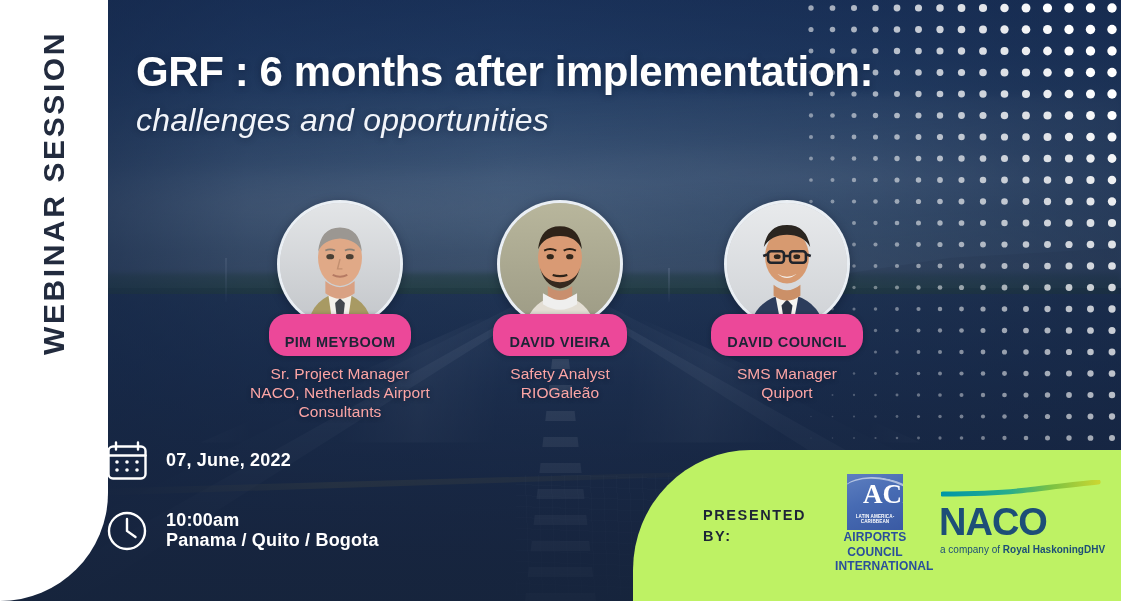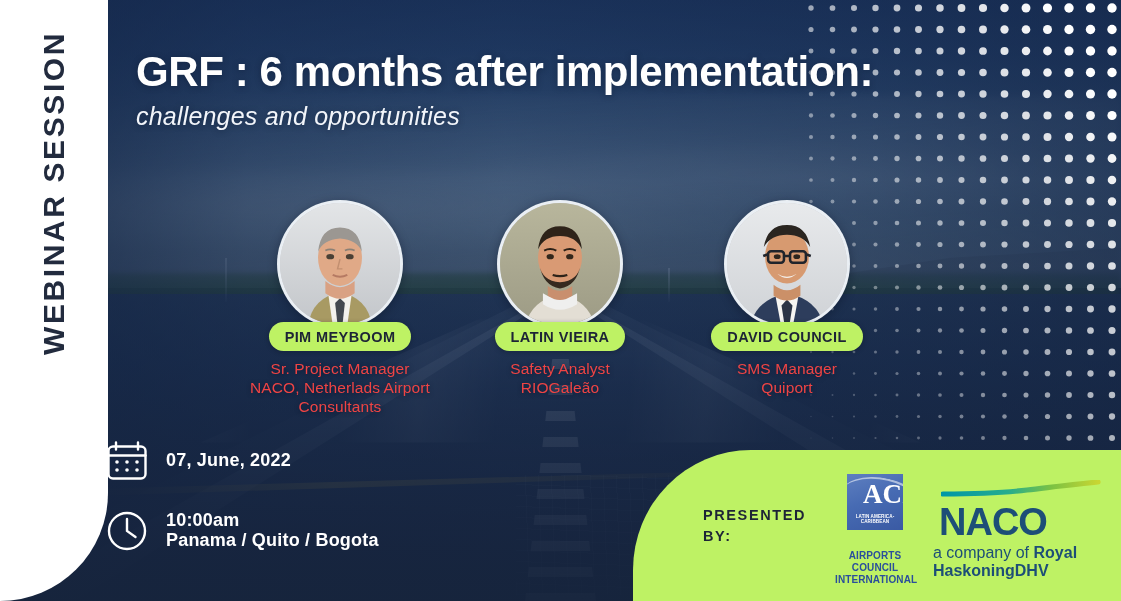--- a/index.html
+++ b/index.html
@@ -157,21 +157,21 @@
   
   .title-block { position:absolute; left:136px; top:48px; z-index:4; }
   .title-main {
     font-size:42px; font-weight:700; color:#ffffff;
     letter-spacing:-0.4px; white-space:nowrap;
     text-shadow:0 1px 6px rgba(10,20,40,0.4);
     text-align:center;
   }
   .title-sub {
     margin-top:6px;
-    font-size:25px; font-style:italic; font-weight:400; color:#f2f5fa;
+    font-size:32px; font-style:italic; font-weight:400; color:#f2f5fa;
     letter-spacing:0.2px; white-space:nowrap;
     text-shadow:0 1px 6px rgba(10,20,40,0.4);
   }
 
   
   .speakers { position:absolute; left:230px; top:200px; width:740px; z-index:4; }
   .speaker { position:absolute; top:0; width:240px; text-align:center; }
   .speaker.s0 { left:-10px; }
   .speaker.s1 { left:210px; }
   .speaker.s2 { left:437px; }
@@ -183,34 +183,34 @@
     overflow:hidden;
     background:#c9ccd1;
     box-shadow:0 2px 10px rgba(5,12,28,0.35);
   }
   .portrait .face-svg { display:block; width:100%; height:100%; }
 
   .name-pill {
     position:relative;
     display:inline-block;
     margin-top:-14px;
-    padding:7px 16px 6px;
-    background:#bef264;
+    padding:20px 16px 6px;
+    background:#ec4899;
     border-radius:18px;
     color:#1d2436;
     font-size:14.5px; font-weight:700;
     letter-spacing:0.4px;
     white-space:nowrap;
     box-shadow:0 1px 5px rgba(5,12,28,0.3);
     z-index:3;
   }
   .role {
     margin-top:9px;
     font-size:15.5px; line-height:1.22;
-    color:#ef4444; font-weight:400;
+    color:#fca5a5; font-weight:400;
     letter-spacing:0.1px;
     text-shadow:0 1px 4px rgba(10,20,40,0.5);
   }
 
   
   .info-block { position:absolute; left:104px; top:438px; z-index:6; }
   .info-row { display:flex; align-items:center; margin-bottom:24px; }
   .info-icon { width:46px; height:46px; flex:0 0 46px; margin-right:16px; }
   .info-icon svg { display:block; width:46px; height:46px; }
   .info-text { color:#ffffff; font-weight:700; font-size:18px; line-height:1.1; letter-spacing:0.2px; }
@@ -249,35 +249,35 @@
     border-right:3px solid rgba(255,255,255,0.92);
     border-top:2px solid rgba(255,255,255,0.55);
     transform:rotate(13deg);
   }
   .aci-mark .aci-region {
     position:absolute; left:0; right:0; bottom:6px;
     text-align:center; color:#ffffff;
     font-size:4.6px; font-weight:700; letter-spacing:0.1px;
   }
   .aci-words {
-    margin-top:20px; color:#2a4f9b;
-    font-size:10px; font-weight:700; line-height:1.22;
+    margin-top:0; color:#2a4f9b;
+    font-size:12px; font-weight:700; line-height:1.22;
     letter-spacing:0.1px;
   }
   .logo-naco { position:absolute; left:300px; top:30px; width:178px; }
   .naco-swoosh { width:160px; height:20px; margin-left:8px; }
   .naco-word {
     margin-top:-1px; margin-left:6px;
     color:#1d4e77;
     font-size:38px; font-weight:700; letter-spacing:-1px; line-height:1;
     font-family:"Liberation Sans", sans-serif;
   }
   .naco-tag {
-    margin-top:3px; margin-left:0;
-    color:#1d4e77; font-size:16px; line-height:1.1;
+    margin-top:3px; margin-left:7px;
+    color:#1d4e77; font-size:10px; line-height:1.1;
   }
   .naco-tag b { font-weight:700; }
 </style>
 </head>
 <body>
 
 <div class="banner">
 
   <div class="bg-scene">
     <div class="bg-sky"></div>
@@ -705,21 +705,21 @@
           <ellipse cx="50" cy="45" rx="18" ry="22" fill="#d99a74"></ellipse>
           <path d="M32 38 q2-19 18-19 q16 0 18 19 q-5-11 -18-11 q-13 0 -18 11z" fill="#2e2319"></path>
           <path d="M33 50 q3 18 17 20 q14-2 17-20 q-2 14 -17 15 q-15-1 -17-15z" fill="#352a20"></path>
           <ellipse cx="42" cy="44" rx="3" ry="2.1" fill="#33271c"></ellipse>
           <ellipse cx="58" cy="44" rx="3" ry="2.1" fill="#33271c"></ellipse>
           <path d="M37 39 q5-2.5 10 0" stroke="#2a2017" stroke-width="1.6" fill="none"></path>
           <path d="M53 39 q5-2.5 10 0" stroke="#2a2017" stroke-width="1.6" fill="none"></path>
           <path d="M44 59 q6 2 12 0" stroke="#2e2319" stroke-width="1.8" fill="none"></path>
         </svg>
       </div>
-      <div class="name-pill">LATIN VIEIRA</div>
+      <div class="name-pill">DAVID VIEIRA</div>
       <div class="role">
         <span>Safety Analyst</span><br>
         <span>RIOGaleão</span>
       </div>
     </div>
 
     <div class="speaker s2">
       <div class="portrait">
         <svg class="face-svg" viewBox="0 0 100 100" preserveAspectRatio="xMidYMid slice">
           <defs>

